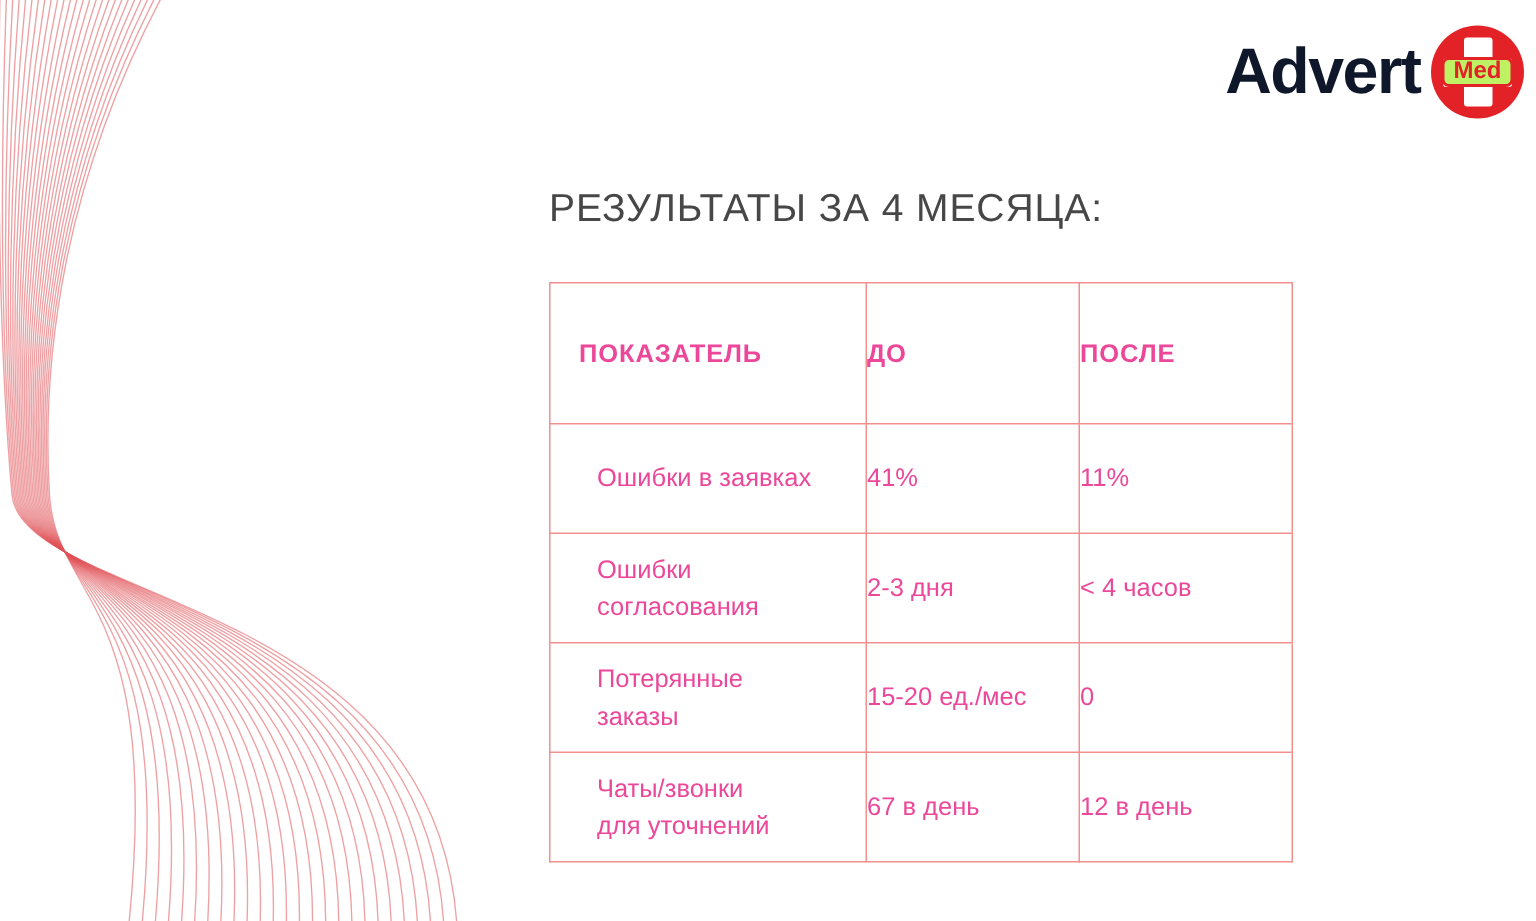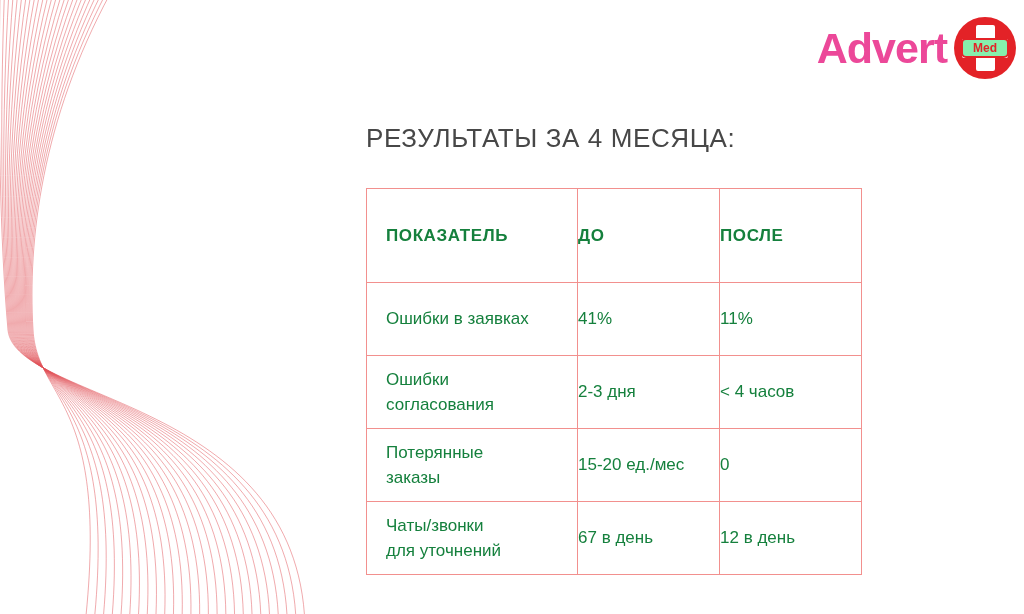--- a/index.html
+++ b/index.html
@@ -41,21 +41,21 @@
     top: 16px;
     right: 8px;
     display: flex;
     align-items: center;
     gap: 7px;
     height: 64px;
   }
   .logo-text {
     font-size: 43px;
     font-weight: bold;
-    color: #ec4899;
+    color: #0f172a;
     letter-spacing: -1px;
     line-height: 64px;
   }
   .logo-mark {
     position: relative;
     width: 62px;
     height: 62px;
     border-radius: 50%;
     background: var(--brand-red, #e32227);
     flex: 0 0 auto;
@@ -66,25 +66,25 @@
     border-radius: 2px;
   }
   .cross-v { width: 19px; height: 46px; left: 21.5px; top: 8px; }
   .cross-h { width: 46px; height: 19px; left: 8px; top: 21.5px; }
   .logo-badge {
     position: absolute;
     left: 7px;
     top: 21px;
     width: 48px;
     height: 20px;
-    background: #86efac;
+    background: #bef264;
     border: 2px solid var(--brand-red, #e32227);
     border-radius: 5px;
     color: var(--brand-red, #e32227);
-    font-size: 12px;
+    font-size: 16px;
     font-weight: bold;
     text-align: center;
     line-height: 16px;
   }
 
   
   .title {
     position: absolute;
     left: 366px;
     top: 123px;
@@ -95,21 +95,21 @@
   }
 
   
   .results-table {
     position: absolute;
     left: 366px;
     top: 188px;
     width: 495px;
     border-collapse: collapse;
     table-layout: fixed;
-    color: #15803d;
+    color: #ec4899;
   }
   .results-table th, .results-table td {
     border: 1px solid var(--table-border, #f2908e);
     background: #ffffff;
     vertical-align: middle;
   }
   .results-table col.c1 { width: 211px; }
   .results-table col.c2 { width: 142px; }
   .results-table col.c3 { width: 142px; }
   .results-table thead tr { height: 94px; }
@@ -124,21 +124,21 @@
     text-align: left;
     padding-left: 19px;
   }
   .results-table td {
     font-size: 17px;
     font-weight: normal;
     text-align: left;
   }
   .results-table td.cell-label {
     text-align: left;
-    padding-left: 19px;
+    padding-left: 31px;
     padding-right: 12px;
     white-space: pre-line;
     line-height: 1.5;
   }
 </style>
 </head>
 <body>
 
 <div class="slide">
 

